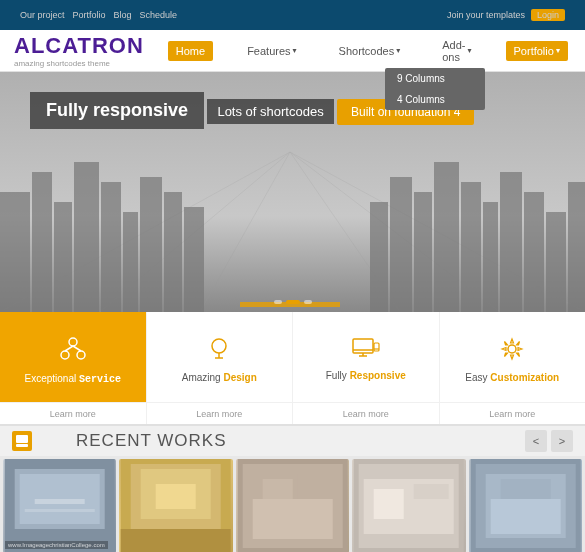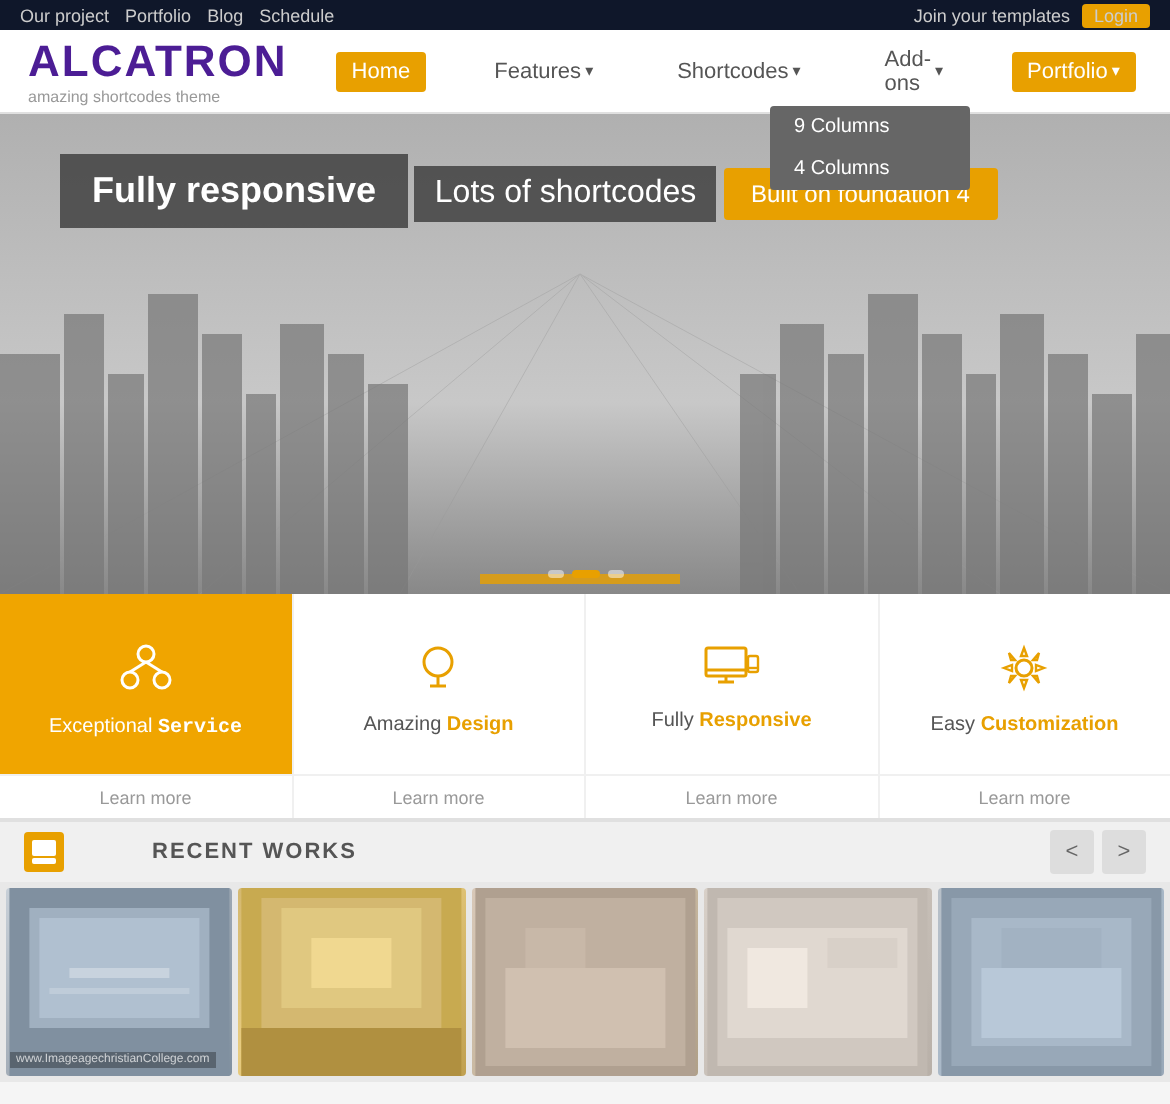--- a/index.html
+++ b/index.html
@@ -1,25 +1,25 @@
 <!DOCTYPE html>
 <html><head>
   <meta charset="utf-8">
   <style>
     * { margin: 0; padding: 0; box-sizing: border-box; }
     body { font-family: Arial, sans-serif; width: 585px; height: 552px; overflow: hidden; background: #f5f5f5; font-size: 12px; }
 
     
     .top-bar {
-      background: #0f172a;
-      height: 15px;
+      background: #0c4a6e;
+      height: 30px;
       display: flex;
       align-items: center;
       justify-content: space-between;
-      padding: 0 10px;
+      padding: 0 20px;
     }
     .top-bar-left { display: flex; gap: 8px; }
     .top-bar-item { color: #ccc; font-size: 9px; cursor: pointer; }
     .top-bar-right { display: flex; gap: 6px; align-items: center; }
     .top-bar-right span { color: #ccc; font-size: 9px; }
     .top-bar-login { background: #e8a000; color: #fff; font-size: 9px; padding: 1px 6px; border-radius: 2px; cursor: pointer; }
 
     
     .header {
       background: #fff;
@@ -88,21 +88,21 @@
       color: #fff;
       font-size: 18px;
       font-weight: bold;
       padding: 8px 16px;
       margin-bottom: 8px;
       display: inline-block;
     }
     .hero-subtitle {
       background: rgba(50,50,50,0.75);
       color: #fff;
-      font-size: 16px;
+      font-size: 13px;
       padding: 5px 10px;
       margin-bottom: 8px;
       display: inline-block;
     }
     .hero-btn {
       background: #e8a000;
       color: #fff;
       font-size: 12px;
       padding: 6px 14px;
       display: inline-block;
@@ -184,22 +184,22 @@
       border-top: 2px solid #e0e0e0;
     }
     .recent-works-left { display: flex; align-items: center; gap: 8px; }
     .recent-works-icon {
       background: #e8a000;
       width: 20px; height: 20px;
       display: flex; align-items: center; justify-content: center;
       border-radius: 2px;
     }
     .recent-works-title {
-      font-size: 11px;
-      font-weight: bold;
+      font-size: 17px;
+      font-weight: normal;
       color: #555;
       letter-spacing: 1px;
       text-transform: uppercase;
       padding-left: 36px;
     }
     .recent-works-nav { display: flex; gap: 4px; }
     .rw-nav-btn {
       width: 22px; height: 22px;
       background: #ddd;
       display: flex; align-items: center; justify-content: center;

